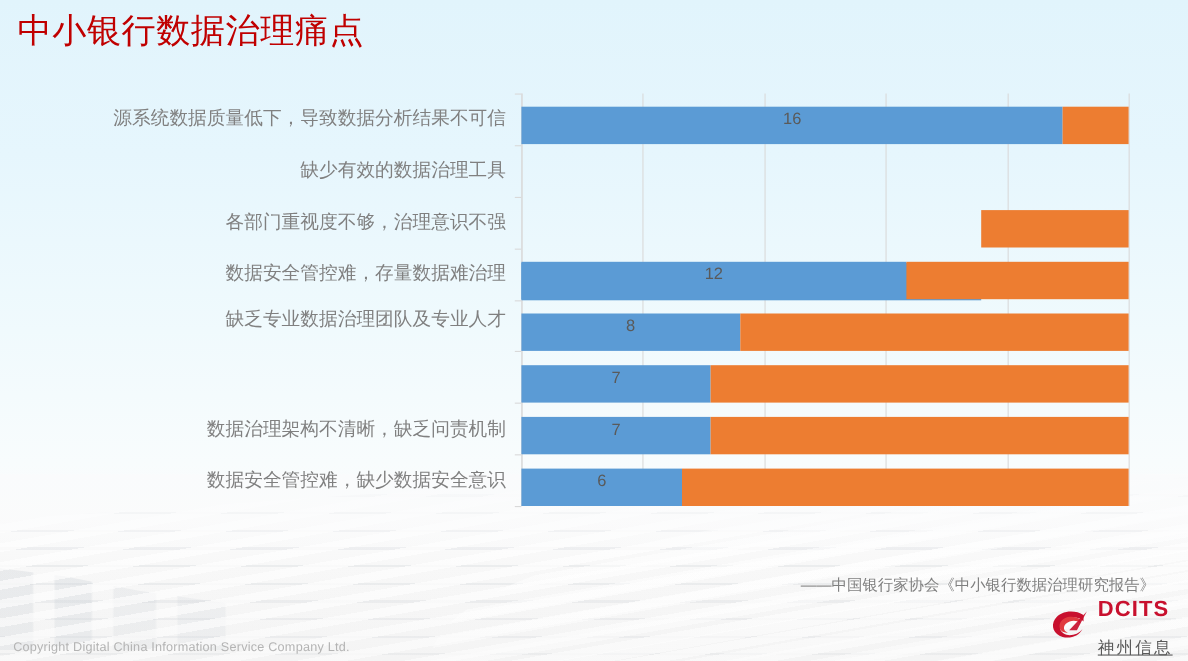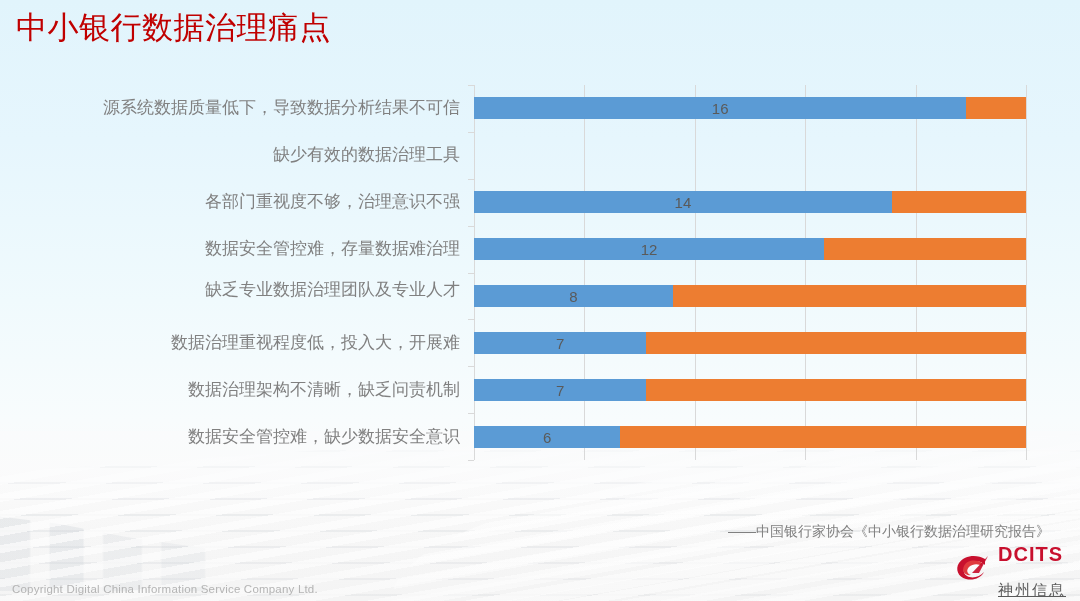--- a/index.html
+++ b/index.html
@@ -112,23 +112,22 @@
   }
   .ytick {
     position:absolute; left:468px;
     width:6px; height:1px; background:#d9d9d9;
   }
 
   .rows { position:absolute; left:0; top:0; width:100%; height:100%; }
 
   .row { position:absolute; left:474px; width:552px; }
   .row .bar-track {
-    position:relative; width:100%; height:22px;
+    position:relative; width:100%; height:34px;
     display:flex;
-    align-items:flex-end;
   }
   .seg {
     height:100%;
     position:relative;
   }
   .seg.blue  { background:#5b9bd5; }
   .seg.orange{ background:#ed7d31; }
   .seg .val {
     position:absolute; left:0; right:0; top:0;
     height:22px; line-height:23px;
@@ -193,21 +192,20 @@
   <div id="title">中小银行数据治理痛点</div>
 
   <div id="chart">
     <div class="chart-inner">
       <div class="labels">
           <div class="cat" style="top: 12.4375px;">源系统数据质量低下，导致数据分析结果不可信</div>
           <div class="cat" style="top: 59.3125px;">缺少有效的数据治理工具</div>
           <div class="cat" style="top: 106.188px; text-align: center;">各部门重视度不够，治理意识不强</div>
           <div class="cat" style="top: 153.062px;">数据安全管控难，存量数据难治理</div>
           <div class="cat" style="top: 194px;">缺乏专业数据治理团队及专业人才</div>
-          <div class="cat" style="top: 246.812px;">数据治理重视程度低，投入大，开展难</div>
           <div class="cat" style="top: 293.688px;">数据治理架构不清晰，缺乏问责机制</div>
           <div class="cat" style="top: 340.562px;">数据安全管控难，缺少数据安全意识</div>
         </div>
       <div class="axis-y"></div>
       <div class="plot">
           <div class="gridline" style="left: 0px;"></div>
           <div class="gridline" style="left: 110.4px;"></div>
           <div class="gridline" style="left: 220.8px;"></div>
           <div class="gridline" style="left: 331.2px;"></div>
           <div class="gridline" style="left: 441.6px;"></div>

